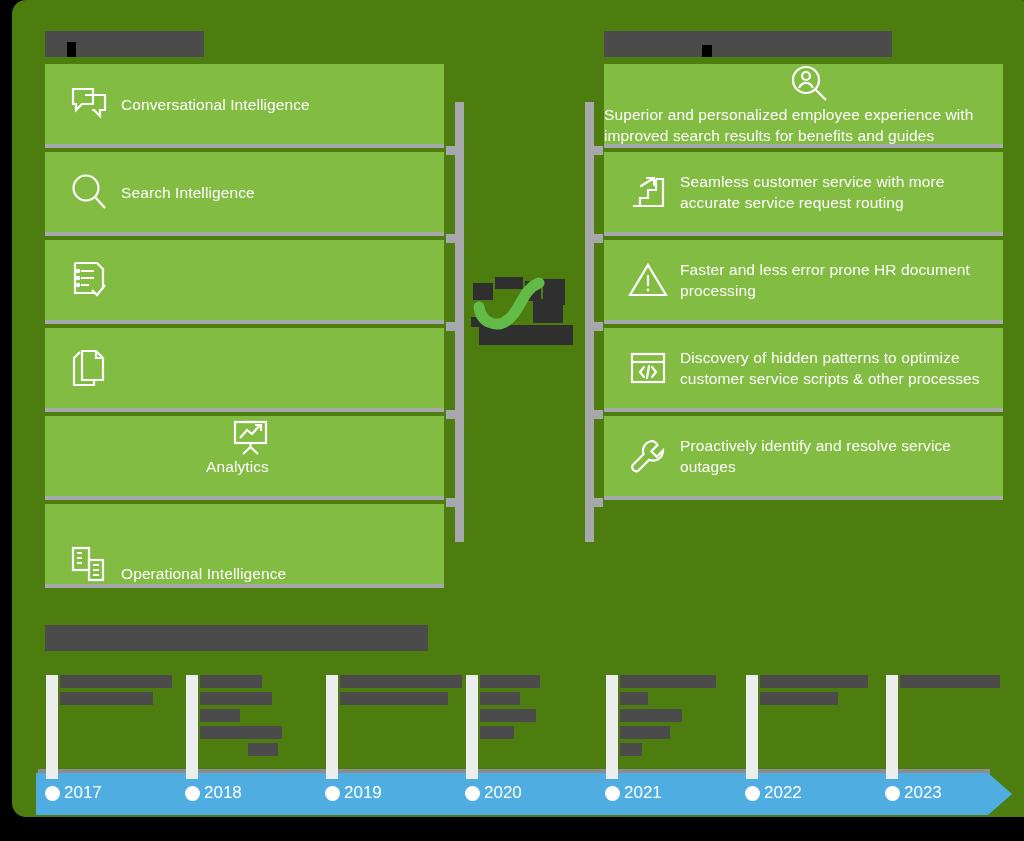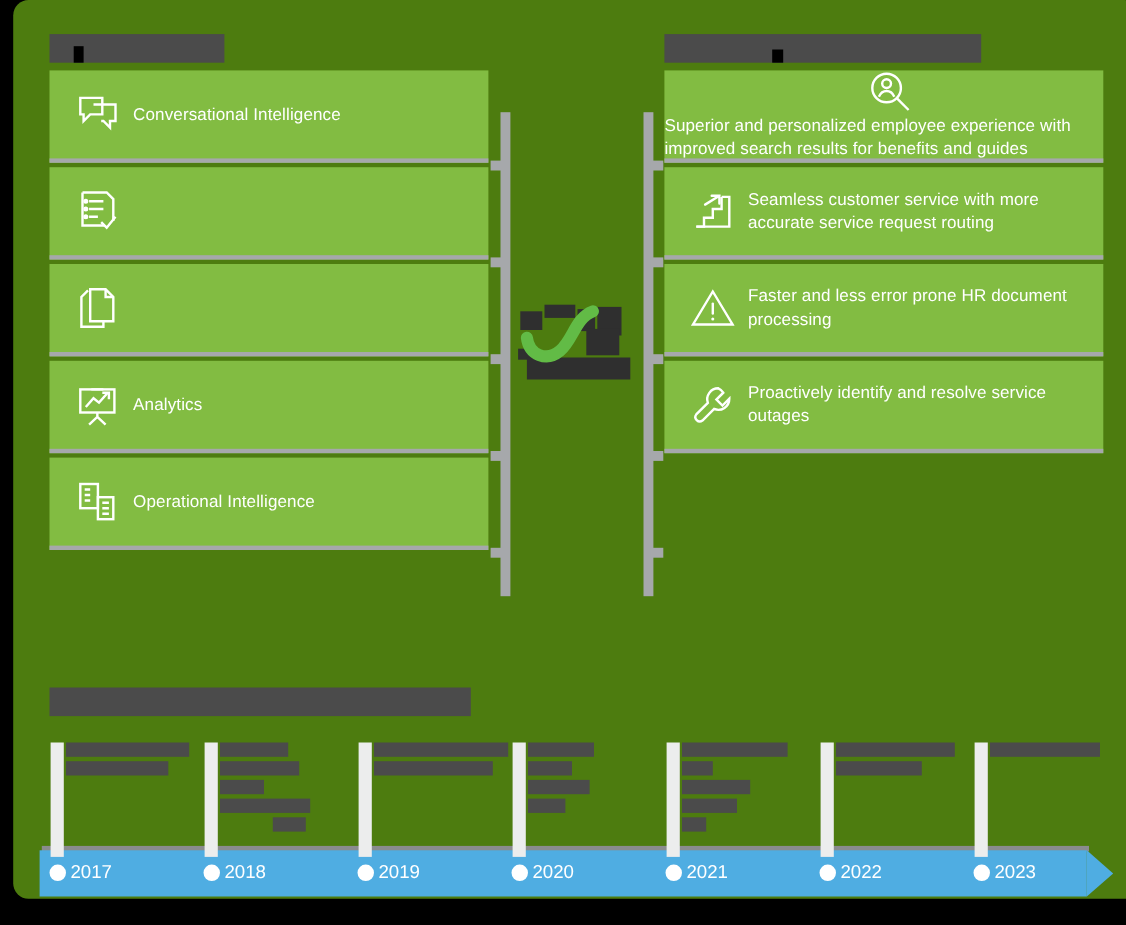--- a/index.html
+++ b/index.html
@@ -26,21 +26,21 @@
   .card .ico{width:64px;min-width:64px;display:flex;align-items:center;justify-content:center;
              margin-left:12px;}
   .card .ico svg{display:block;}
   .card .txt{color:#ffffff;font-size:15.5px;line-height:21px;padding-right:14px;
              letter-spacing:.1px;}
   .card.l .txt{font-size:15.5px;}
   .card.r .txt{font-size:15.5px;}
 
   
   #left-col .card{height:84px;}
-  #left-col .card:nth-child(5){height:84px;}
+  #left-col .card:nth-child(5){height:84px;flex-direction:column;}
   #left-col .card:nth-child(6){height:84px;align-items:flex-end;}
 
   
   #right-col .card.h2{height:84px;}
   #right-col .card.h3{height:84px;flex-direction:column;}
 
   
   .bracket{position:absolute;}
   .bracket .spine{position:absolute;background:#a6a8ab;width:9px;top:0;bottom:0;}
   .bracket .arm{position:absolute;background:#a6a8ab;height:9px;width:12px;}
@@ -84,20 +84,29 @@
     <div class="card l">
       <span class="ico">
         <svg width="40" height="38" viewBox="0 0 40 38" fill="none" stroke="#fff" stroke-width="2.2">
           <path d="M4 4h20v15H13l-6 6v-6H4z"></path>
           <path d="M16 10h20v15h-5v6l-6-6h-2"></path>
         </svg>
       </span>
       <span class="txt">Conversational Intelligence</span>
     </div>
 
+    <div class="card l">
+      <span class="ico">
+        <svg width="40" height="40" viewBox="0 0 40 40" fill="none" stroke="#fff" stroke-width="2.2">
+          <circle cx="17" cy="16" r="12.5"></circle>
+          <path d="M26.5 25.5L36 36"></path>
+        </svg>
+      </span>
+      <span class="txt">Search Intelligence</span>
+    </div>
 
     <div class="card l">
       <span class="ico">
         <svg width="38" height="40" viewBox="0 0 38 40" fill="none" stroke="#fff" stroke-width="2.2">
           <path d="M5 3h22l6 6v20"></path>
             <path d="M5 3v30h20"></path>
           <path d="M11 11h13M11 18h13M11 25h8"></path>
           <circle cx="8" cy="11" r="1.2" fill="#fff"></circle>
           <circle cx="8" cy="18" r="1.2" fill="#fff"></circle>
           <circle cx="8" cy="25" r="1.2" fill="#fff"></circle>
@@ -172,20 +181,30 @@
       <span class="ico">
         <svg width="40" height="36" viewBox="0 0 40 36" fill="none" stroke="#fff" stroke-width="2.2">
           <path d="M20 3L38 33H2z"></path>
           <path d="M20 14v9" stroke-linecap="round"></path>
           <circle cx="20" cy="28" r="1.4" fill="#fff" stroke="none"></circle>
         </svg>
       </span>
       <span class="txt">Faster and less error prone HR document processing</span>
     </div>
 
+    <div class="card r h2">
+      <span class="ico">
+        <svg width="38" height="34" viewBox="0 0 38 34" fill="none" stroke="#fff" stroke-width="2.2">
+          <rect x="3" y="3" width="32" height="28"></rect>
+          <path d="M3 11h32"></path>
+          <path d="M15 16l-4 5 4 5M23 16l4 5-4 5M20 15l-2 12" stroke-linecap="round"></path>
+        </svg>
+      </span>
+      <span class="txt">Discovery of hidden patterns to optimize customer service scripts &amp; other processes</span>
+    </div>
 
     <div class="card r h2">
       <span class="ico">
         <svg width="38" height="38" viewBox="0 0 38 38" fill="none" stroke="#fff" stroke-width="2.2">
           <path d="M24 4a10 10 0 00-9.5 13.2L4 27.7a4 4 0 005.6 5.6L20.2 22.8A10 10 0 0034 13.5l-6.2 6.2-5.5-5.5L28.5 8A10 10 0 0024 4z"></path>
         </svg>
       </span>
       <span class="txt">Proactively identify and resolve service outages</span>
     </div>
   </div>

